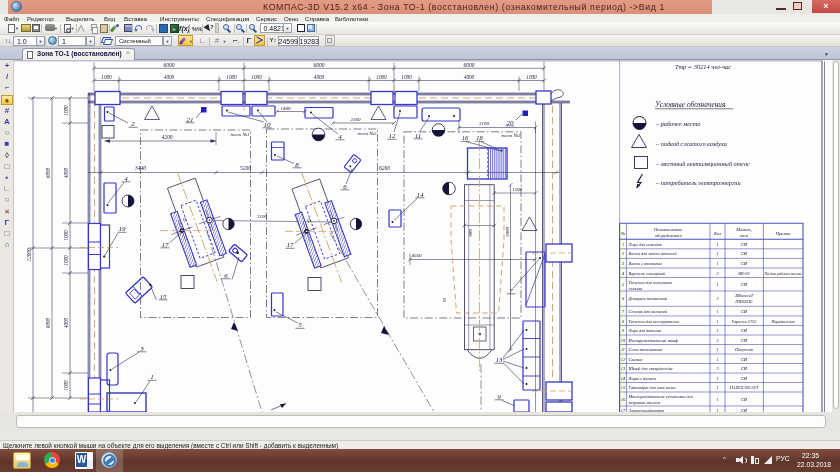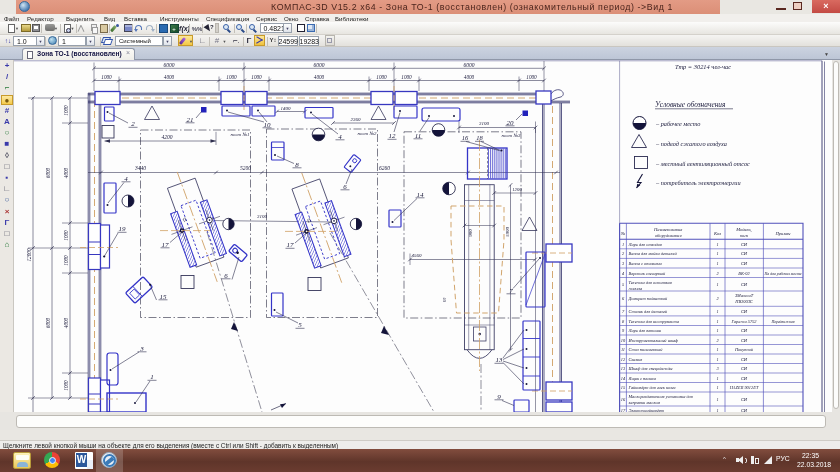--- a/index.html
+++ b/index.html
@@ -1,17 +1,17 @@
 <!DOCTYPE html>
 <html><head><meta charset="utf-8"><style>
 *{margin:0;padding:0;box-sizing:border-box}
 html,body{width:840px;height:472px;overflow:hidden;font-family:"Liberation Sans",sans-serif}
 .abs{position:absolute}
 #root{position:relative;width:840px;height:472px;background:#e9e7e2}
-#title{left:16px;top:0;width:704px;height:14px;background:linear-gradient(#e39b85,#db8f77);color:#4a241c;font-size:8px}
+#title{left:8px;top:0;width:704px;height:14px;background:linear-gradient(#e39b85,#db8f77);color:#4a241c;font-size:8px}
 #title .t{position:absolute;left:255px;top:2px;font-size:8.8px;letter-spacing:.6px}
 #appico{left:3px;top:1px;width:11px;height:11px;border-radius:6px;background:radial-gradient(circle at 35% 35%,#cfe4f2,#4d7fb4 70%,#2c5a8c);border:1px solid #3c6a9a}
 #closeb{left:812px;top:0;width:28px;height:13px;background:linear-gradient(#d96a60,#c34a44);color:#fff;font-size:9px;text-align:center;line-height:12px;font-weight:bold}
 #minb{left:776px;top:8px;width:10px;height:2px;background:#5a2820}
 #maxb{left:793px;top:2px;width:9px;height:8px;border:1.5px solid #5a2820;background:#eecfc2}
 #menu{left:0;top:14px;width:840px;height:7.5px;background:#f1efec;color:#1d1d1d;font-size:6.2px}
 #menu span{position:absolute;top:0.5px}
 #tb1{left:0;top:21.5px;width:840px;height:13px;background:linear-gradient(#fcfcfb,#e7e5e0);border-bottom:1px solid #d4d1cb}
 #tb2{left:0;top:34.5px;width:840px;height:12.5px;background:linear-gradient(#f5f4f2,#e3e1dc);border-bottom:1px solid #c9c6c0}
 .ic{position:absolute;font-size:8px;line-height:9px;text-align:center}

